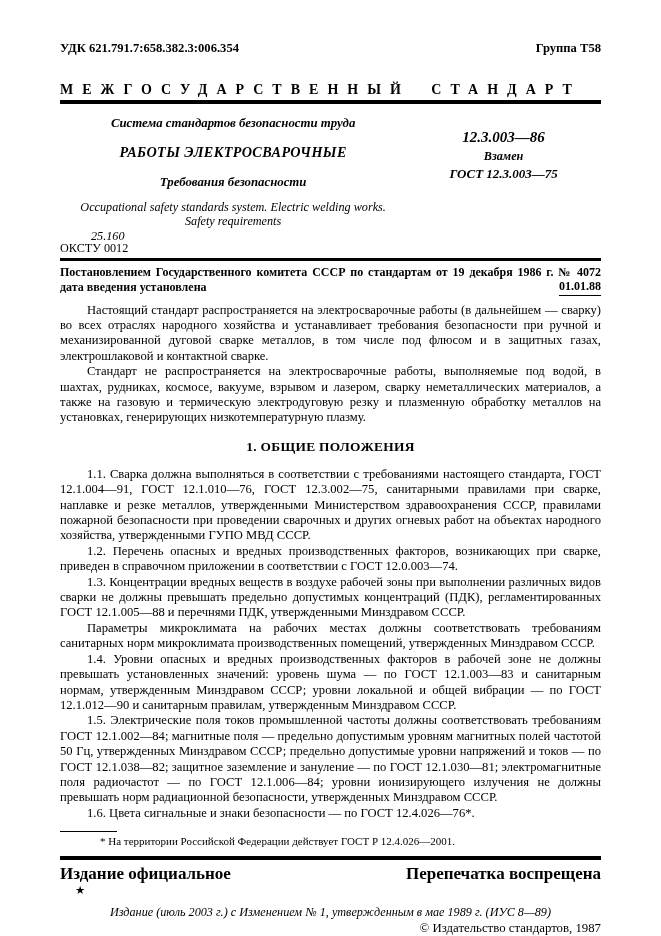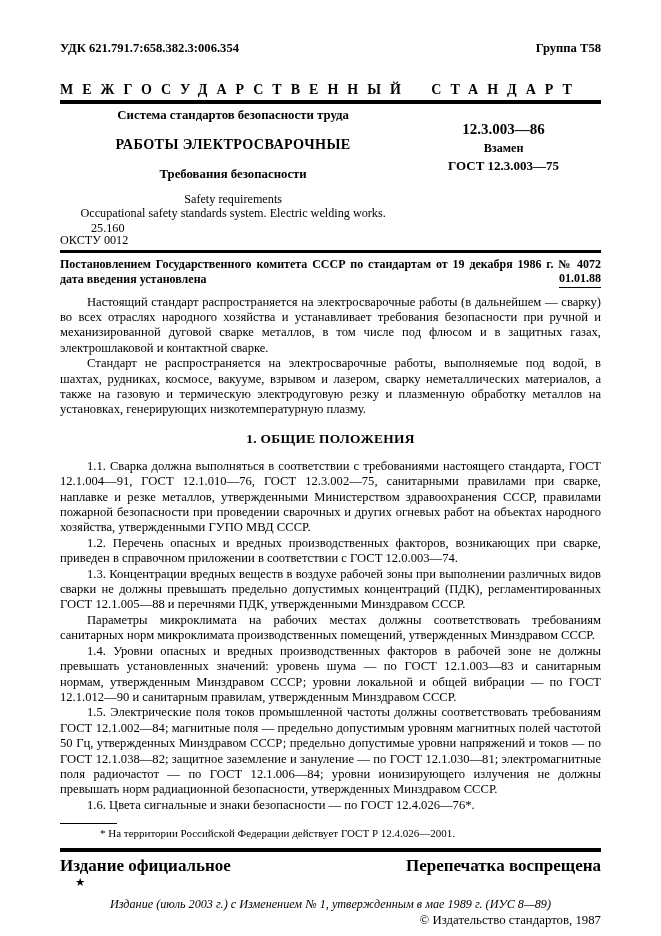--- a/index.html
+++ b/index.html
@@ -22,33 +22,33 @@
   }
   .banner {
     margin-top:26px;
     font-weight:bold; font-size:14px;
     letter-spacing:9px; word-spacing:9px;
     white-space:nowrap;
     line-height:1.1;
   }
   .rule-thick { height:3.5px; background:#000; }
   .rule-banner { margin-top:3px; }
-  .title-grid { display:flex; margin-top:4px; }
+  .title-grid { display:flex; margin-top:12px;font-style:italic; }
   .title-left { width:64%; text-align:center; }
   .t-system { font-weight:bold; font-size:12.8px; }
   .t-main { font-weight:bold; font-size:14.2px; margin-top:13px; letter-spacing:0.4px; }
   .t-sub { font-weight:bold; font-size:12.8px; margin-top:14px; }
   .t-en { font-size:12.2px; margin-top:10px; line-height:1.15; }
   .title-right { width:36%; text-align:center; padding-top:13px; }
   .g-label { font-weight:bold; font-size:15.5px; line-height:1.1; }
   .g-number { font-weight:bold; font-size:15px; line-height:1.15; }
   .g-replaces { font-weight:bold; font-size:12.2px; margin-top:3px; }
   .g-replaces-num { font-weight:bold; font-size:13px; margin-top:2px; }
   .codes { font-size:12.2px; line-height:1.02; margin-top:2px; }
-  .codes-indent { padding-left:31px; }
+  .codes-indent { padding-left:31px;font-style:italic; }
   .rule-codes { margin-top:3px; }
   .resolution {
     position:relative;
     font-weight:bold; font-size:12px; line-height:15.2px;
     text-align:justify; margin-top:4px;
   }
   .res-date { position:absolute; right:0; bottom:0; border-bottom:1.3px solid #000; }
   .body-p {
     font-size:12.6px; line-height:15.4px;
     text-align:justify; text-indent:27px;
@@ -84,22 +84,22 @@
 
   <div class="banner">МЕЖГОСУДАРСТВЕННЫЙ СТАНДАРТ</div>
   <div class="rule-thick rule-banner"></div>
 
   <div class="title-grid">
     <div class="title-left">
       <div class="t-system">Система стандартов безопасности труда</div>
       <div class="t-main">РАБОТЫ ЭЛЕКТРОСВАРОЧНЫЕ</div>
       <div class="t-sub">Требования безопасности</div>
       <div class="t-en">
+        <div>Occupational safety standards system. Electric welding works.</div>
         <div>Safety requirements</div>
-        <div>Occupational safety standards system. Electric welding works.</div>
       </div>
     </div>
     <div class="title-right">
       <div class="g-number">12.3.003—86</div>
       <div class="g-replaces">Взамен</div>
       <div class="g-replaces-num">ГОСТ 12.3.003—75</div>
     </div>
   </div>
 
   <div class="codes">

